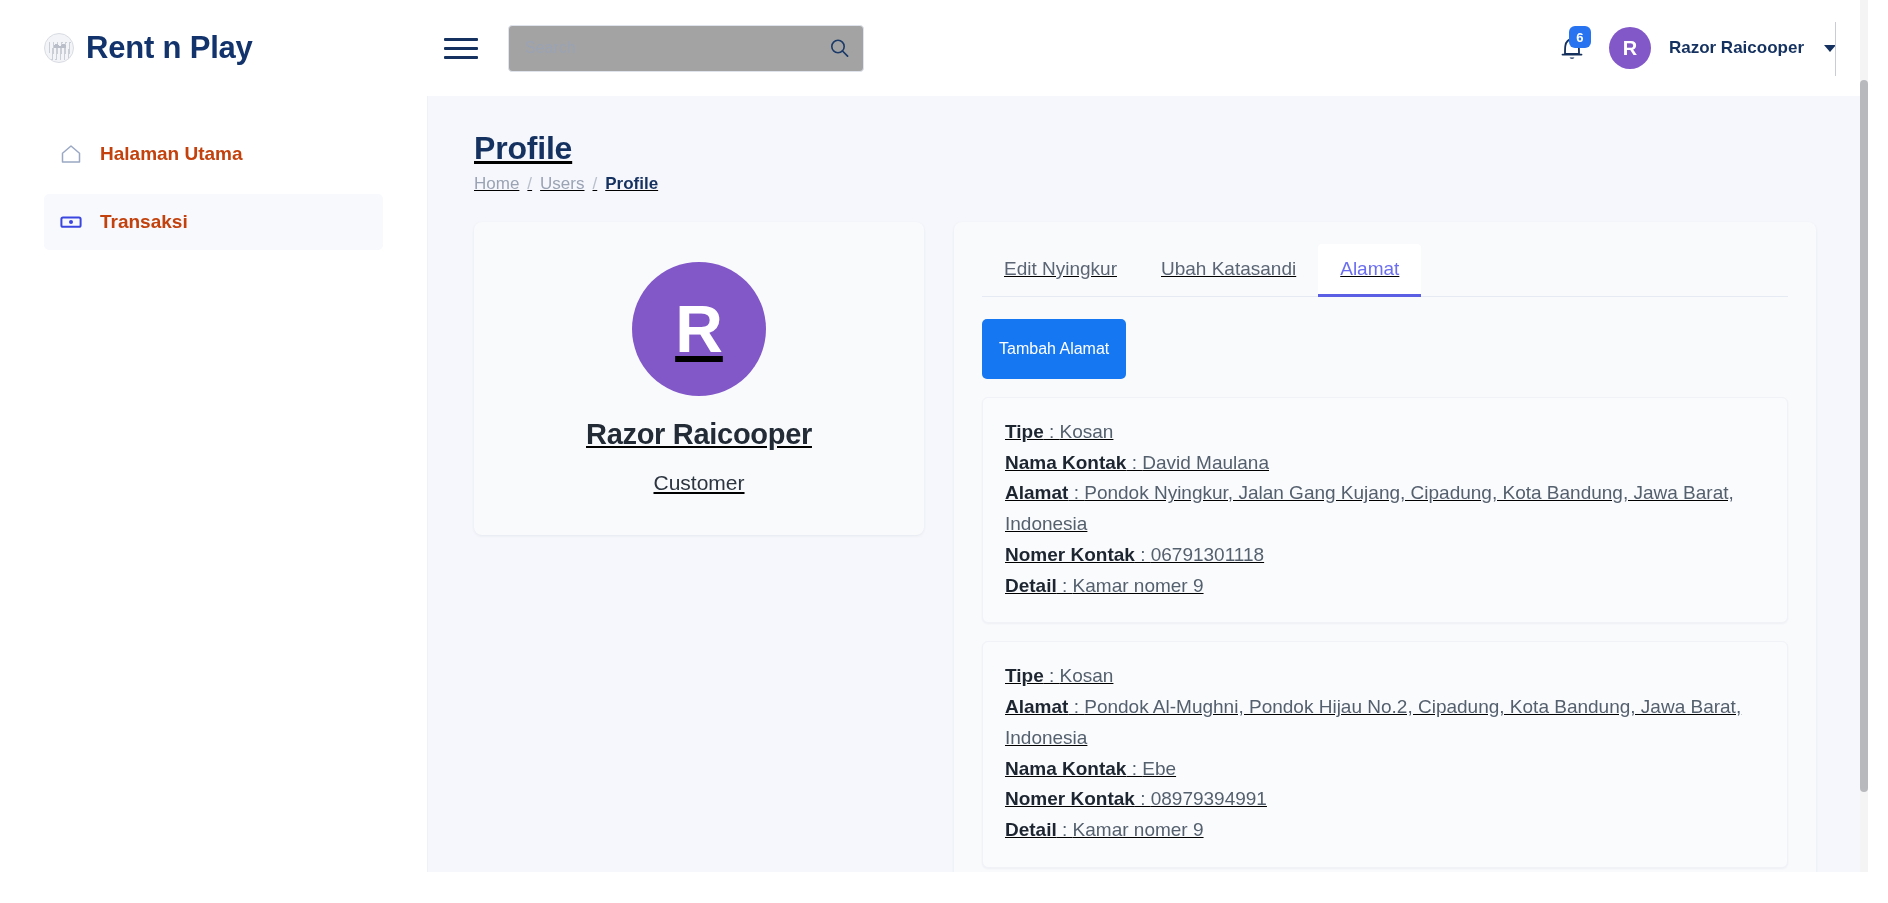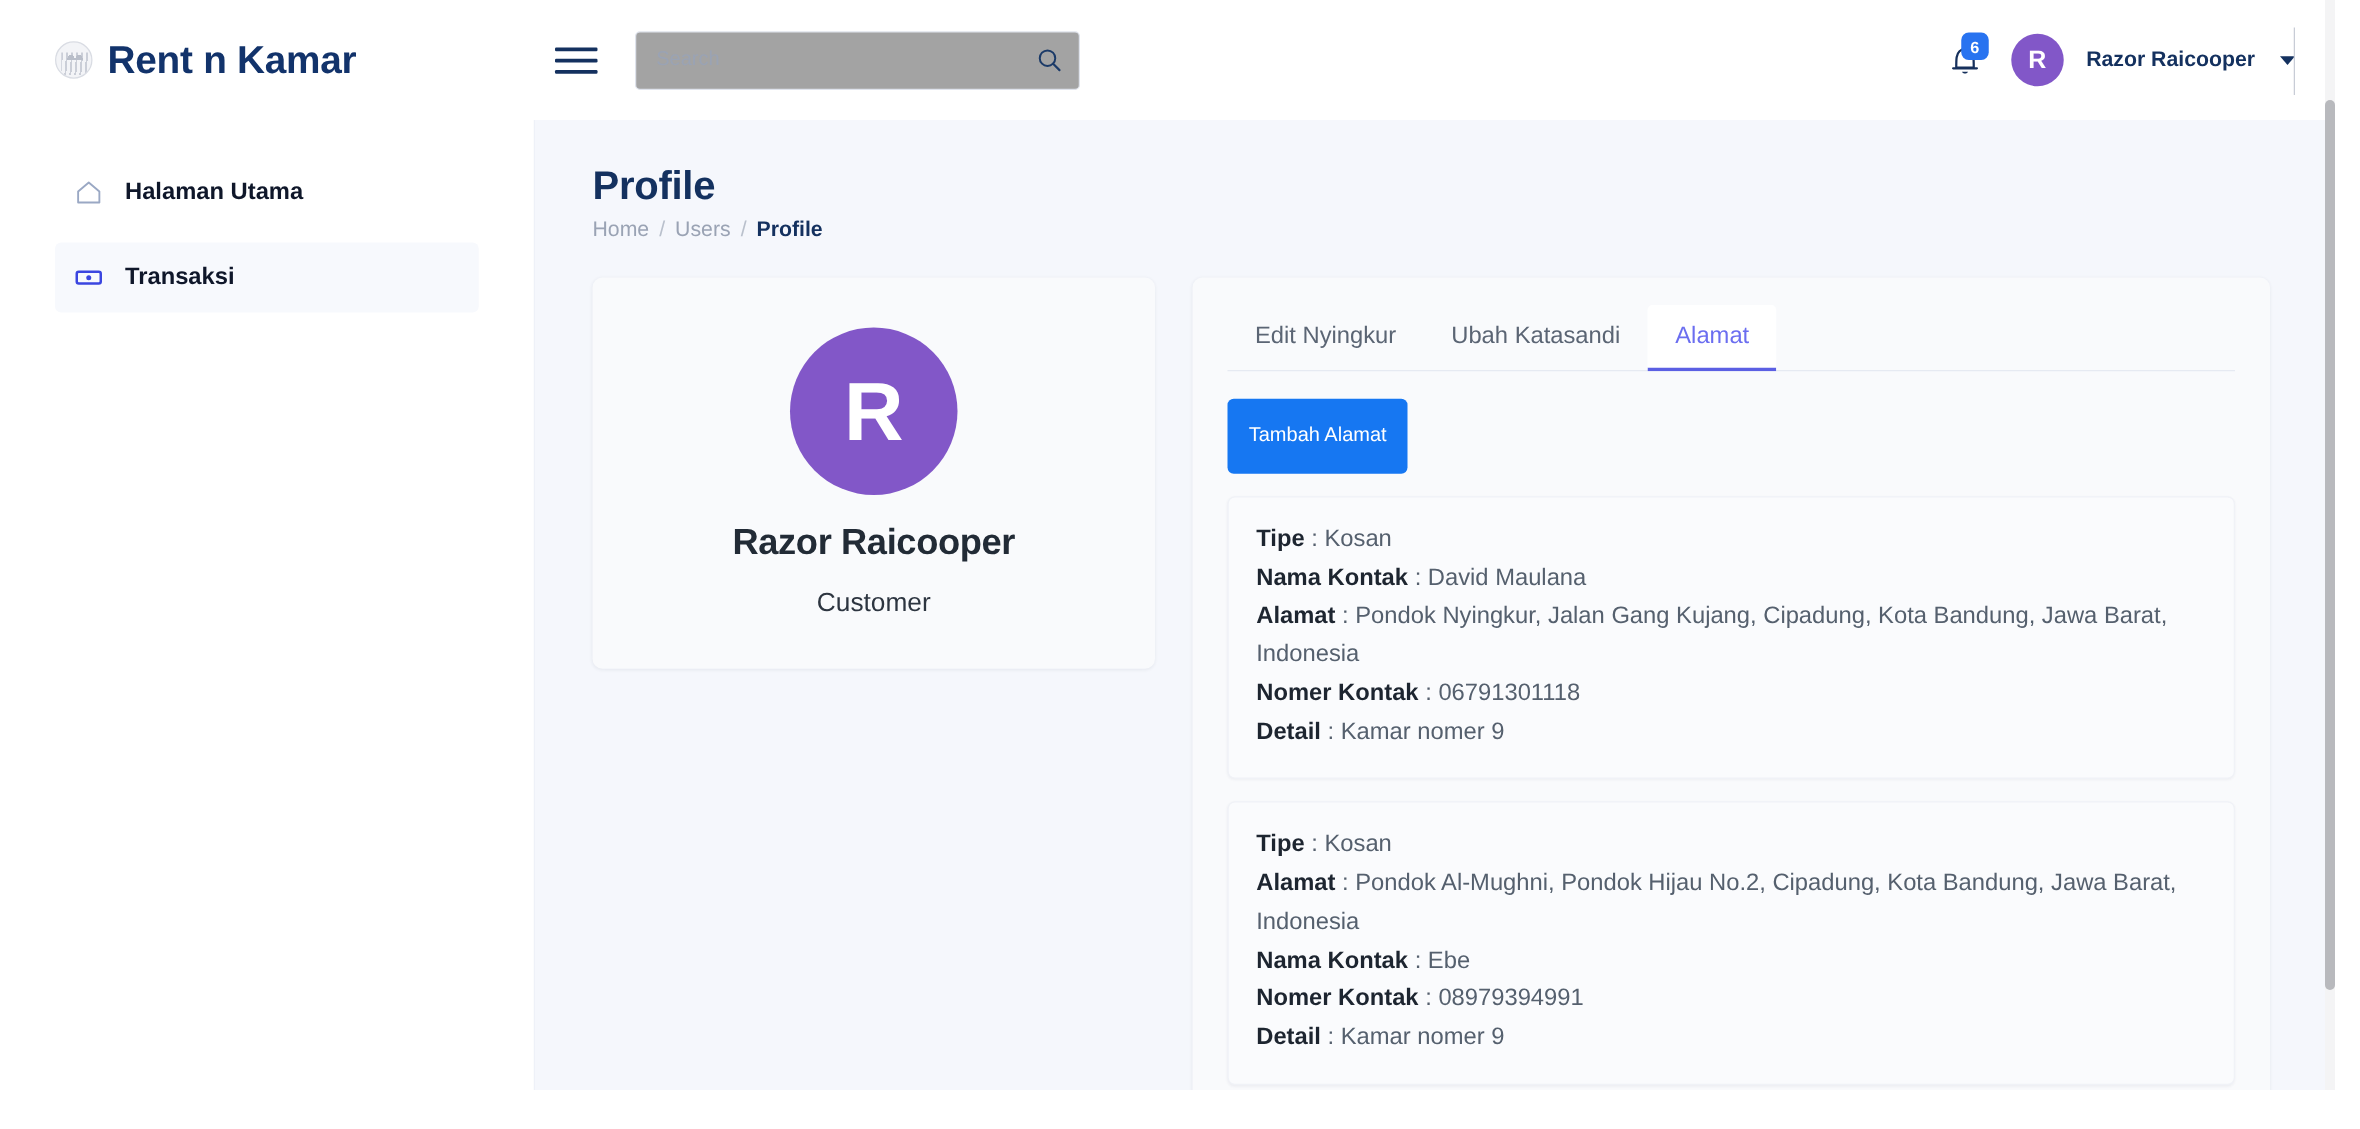--- a/index.html
+++ b/index.html
@@ -145,31 +145,32 @@
     border-radius: 5px;
     cursor: pointer;
   }
   .side-item.active { background: #f7f9fd; align-items: center; }
   .side-icon {
     width: 26px; height: 26px; flex: none;
     display: flex; align-items: center; justify-content: center;
   }
   .side-label {
     font-size: 19px; font-weight: bold;
-    color: #0f172a;
+    color: #c2410c;
     white-space: nowrap;
   }
 
   
   .main {
     position: absolute; left: 428px; top: 96px;
     width: 1434px; height: 776px;
     background: #f5f7fc;
     padding: 34px 46px 0 46px;
     overflow: hidden;
+    text-decoration: underline;
   }
   .page-title {
     font-size: 32px; font-weight: bold;
     color: #14315f; letter-spacing: -.2px;
     line-height: 1.15;
   }
   .breadcrumb {
     margin-top: 7px;
     font-size: 17px;
     display: flex; align-items: center; gap: 8px;
@@ -291,21 +292,21 @@
 </style>
 </head>
 <body>
 
 <div id="app">
 
   <div class="topbar">
 
     <div class="brand">
       <div class="brand-logo"></div>
-      <div class="brand-name">Rent n Kamar</div>
+      <div class="brand-name">Rent n Play</div>
     </div>
 
     <div class="hamburger">
       <span></span>
       <span></span>
       <span></span>
     </div>
 
     <div class="searchbox">
       <input type="text" placeholder="Search" style="">

